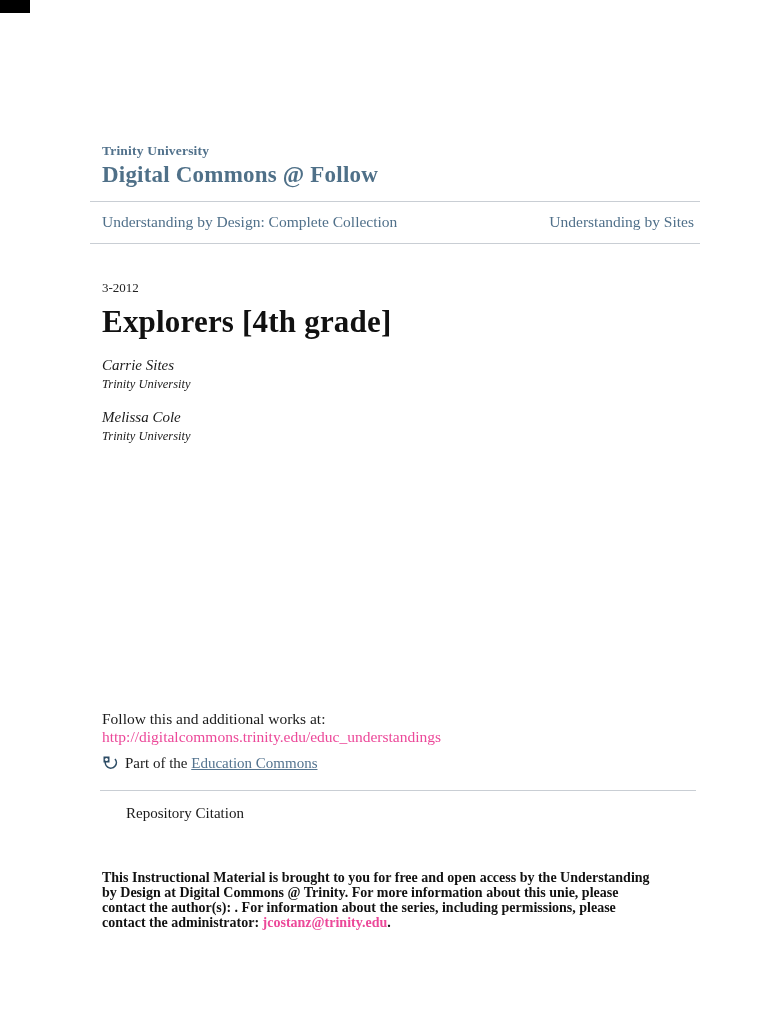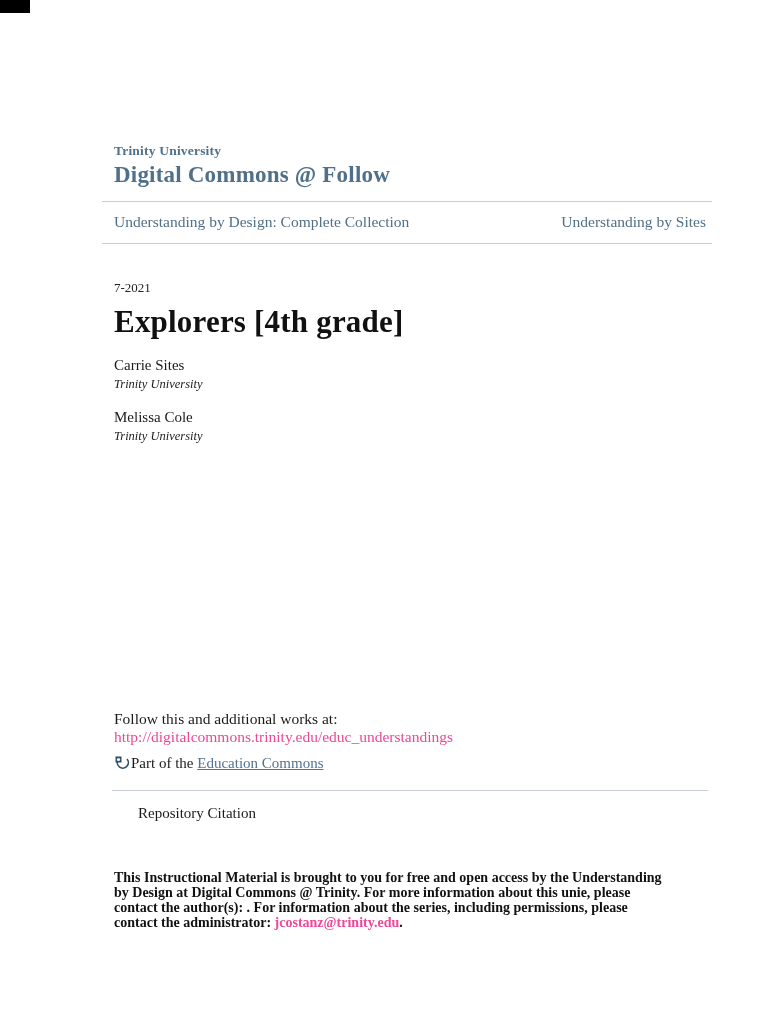--- a/index.html
+++ b/index.html
@@ -12,21 +12,21 @@
     overflow: hidden;
   }
   .corner-mark {
     position: absolute;
     top: 0; left: 0;
     width: 30px; height: 13px;
     background: #000;
   }
   .page {
     position: absolute;
-    top: 0; left: 12px;
+    top: 0; left: 0;
     width: 638px;
     padding: 143px 72px 0 102px;
   }
   .institution {
     font-size: 13.5px;
     font-weight: bold;
     color: #51718b;
     letter-spacing: 0.2px;
   }
   .site-title {
@@ -63,36 +63,37 @@
     color: #222;
   }
   .doc-title {
     margin-top: 8px;
     font-size: 31px;
     font-weight: bold;
     color: #111;
     letter-spacing: 0.2px;
   }
   .author { margin-top: 17px; }
-  .author-name { font-size: 15px; color: #1a1a1a; }
+  .author-name { font-size: 15px; color: #1a1a1a; font-style: italic; }
   .author-affiliation { font-size: 12.5px; font-style: italic; color: #1a1a1a; margin-top: 3px; }
   .follow-section { margin-top: 266px; font-size: 15.5px; }
   .link {
     color: #ec4899;
     text-decoration: none;
   }
   .link-underline {
     color: #53738f;
     text-decoration: underline;
   }
   .part-row {
     margin-top: 9px;
     font-size: 15px;
     display: flex;
     align-items: center;
+    gap: 6px;
   }
   .commons-icon { width: 17px; height: 17px; display: inline-block; }
   .rule-3 { margin-top: 18px; width: 596px; margin-left: -2px; }
   .citation-heading { margin-top: 14px; font-size: 15px; color: #1a1a1a; margin-left: 24px; }
   .citation-body { margin-top: 7px; font-size: 12.5px; line-height: 17px; width: 560px; }
   .citation-link-line { font-size: 12.5px; margin-top: 1px; }
   .footer-note {
     margin-top: 48px;
     font-size: 14px;
     line-height: 15px;
@@ -115,21 +116,21 @@
 
   <hr class="rule rule-1">
 
   <div class="nav-row">
     <a class="nav-link">Understanding by Design: Complete Collection</a>
     <a class="nav-link">Understanding by Sites</a>
   </div>
 
   <hr class="rule rule-2">
 
-  <div class="date">7-2021</div>
+  <div class="date">3-2012</div>
 
   <h1 class="doc-title">Explorers [4th grade]</h1>
 
   <div class="author">
     <div class="author-name">Carrie Sites</div>
     <div class="author-affiliation">Trinity University</div>
   </div>
 
   <div class="author">
     <div class="author-name">Melissa Cole</div>

